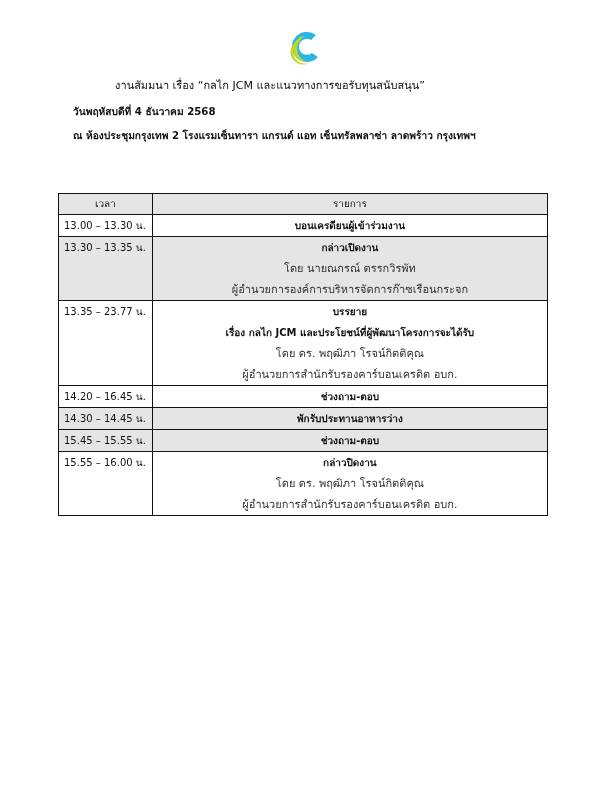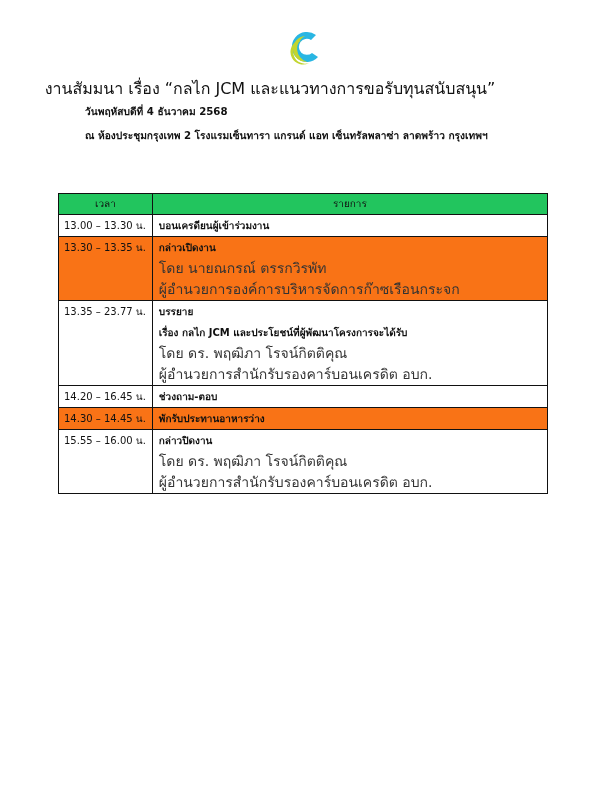--- a/index.html
+++ b/index.html
@@ -6,45 +6,46 @@
     body {
       width: 612px; height: 792px; position: relative; overflow: hidden;
       font-family: "DejaVu Sans", "Liberation Sans", sans-serif;
       color: #111111;
     }
     .logo {
       position: absolute; left: 285px; top: 27px; width: 40px; height: 40px;
     }
     .title {
       position: absolute; left: 0; width: 540px; top: 76px;
-      text-align: center; font-size: 16px; color: #111;
+      text-align: center; font-size: 11px; color: #111;
     }
     .info {
-      position: absolute; left: 73px; top: 100px; font-size: 10.2px; line-height: 23.5px; margin-left: 12px;
+      position: absolute; left: 73px; top: 100px; font-size: 10.2px; line-height: 23.5px;
     }
     .info div { white-space: nowrap; }
     .info .bold { font-weight: bold; }
     table.agenda {
       position: absolute; left: 58px; top: 193px; width: 490px;
       border-collapse: collapse; font-size: 10px;
     }
     table.agenda td, table.agenda th {
       border: 1.3px solid #111;
       vertical-align: top;
       padding: 0 6px;
+      text-align: center;
     }
     table.agenda th {
-      background: #22c55e; font-weight: normal; text-align: center;
+      background: #e5e5e5; font-weight: normal; text-align: center;
       height: 20px; line-height: 20px; margin-top: 26px;
     }
     table.agenda td.time { width: 79px; white-space: nowrap; padding-left: 5px; }
-    table.agenda tr.shaded td { background: #f97316; }
+    table.agenda tr.shaded td { background: #e5e5e5; }
     table.agenda .line { height: 21px; line-height: 21px; white-space: nowrap; }
     table.agenda .line.bold { font-weight: bold; }
-    table.agenda .line.sub { color: #333; font-size: 14px; }
+    table.agenda .line.sub { color: #333; font-size: 11px; }
   </style>
 </head>
 <body>
 
 <div class="logo">
   <svg width="40" height="40" viewBox="0 0 40 40">
     <path d="M31 8 A15 15 0 1 0 33 30 L27 26 A8 8 0 1 1 26 13 Z" fill="#29b6e3"></path>
     <path d="M20 9 A12 12 0 0 0 22 35 A14 14 0 0 1 20 9 Z" fill="#c2d52f"></path>
     <path d="M12 14 A12 12 0 0 0 24 36 A10 10 0 0 1 16 14 Z" fill="#c2d52f"></path>
   </svg>
@@ -101,20 +102,28 @@
         </td>
   </tr>
   <tr class="shaded">
     <td class="time">
           <div class="line">14.30 – 14.45 น.</div>
         </td>
     <td>
           <div class="line bold">พักรับประทานอาหารว่าง</div>
         </td>
   </tr>
+  <tr class="shaded">
+    <td class="time">
+          <div class="line">15.45 – 15.55 น.</div>
+        </td>
+    <td>
+          <div class="line bold">ช่วงถาม-ตอบ</div>
+        </td>
+  </tr>
   <tr>
     <td class="time">
           <div class="line">15.55 – 16.00 น.</div>
         </td>
     <td>
       <div class="line bold">กล่าวปิดงาน</div>
       <div class="line sub">โดย ดร. พฤฒิภา โรจน์กิตติคุณ</div>
       <div class="line sub">ผู้อำนวยการสำนักรับรองคาร์บอนเครดิต อบก.</div>
     </td>
   </tr>

